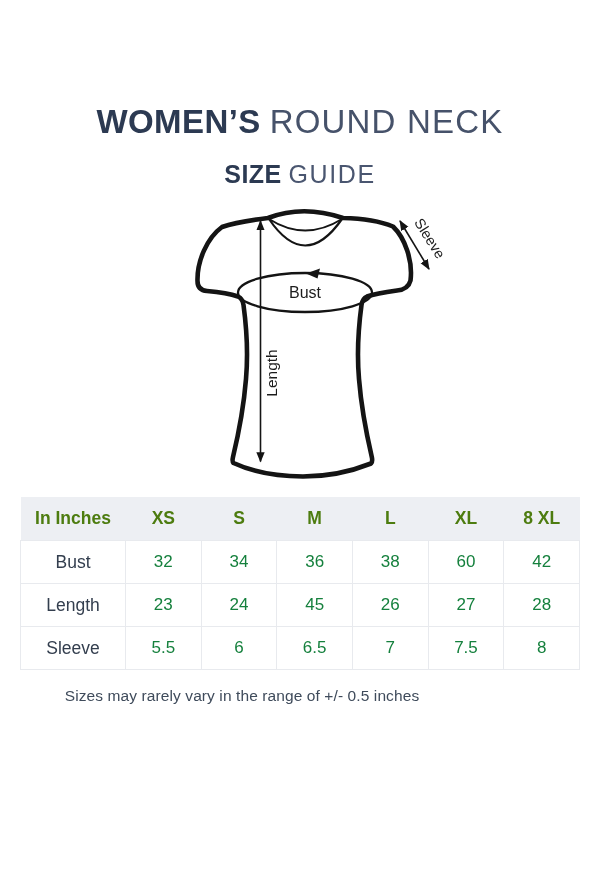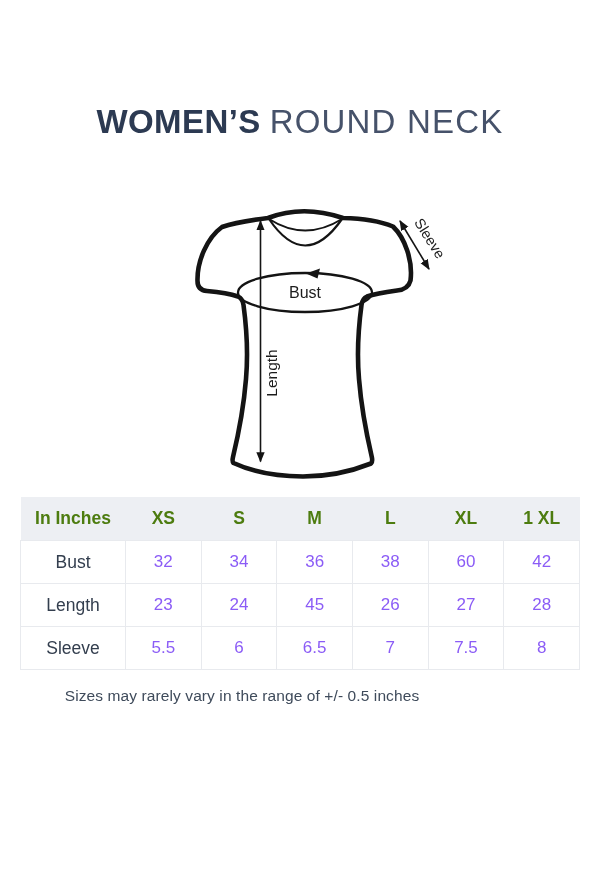--- a/index.html
+++ b/index.html
@@ -28,36 +28,37 @@
     position:absolute;top:497px;left:20px;width:560px;
     border-collapse:collapse;table-layout:fixed;
   }
   table.size col.c-label{width:105px;}
   table.size th{
     height:43px;background:#edeff3;border:none;
     font-size:17.5px;font-weight:700;color:#4d7c0f;text-align:center;padding:0;
   }
   table.size td{
     height:42px;background:#ffffff;border:1px solid #e8eaee;
-    font-size:17px;font-weight:400;color:#8b5cf6;text-align:center;padding:0;
+    font-size:17px;font-weight:400;color:#15803d;text-align:center;padding:0;
   }
   table.size td.row-label{font-size:17.5px;color:#333e4e;}
   
   .footnote{
     position:absolute;top:687px;left:0;width:484px;text-align:center;margin:0;
     font-size:15.5px;color:#3f4b5b;letter-spacing:.1px;
   }
 </style>
 </head>
 <body>
 
 <div class="page">
 
   <h1 class="title"><span class="bold">WOMEN’S</span><span class="light">ROUND NECK</span></h1>
 
+  <h2 class="subtitle"><span class="bold">SIZE</span><span class="light">GUIDE</span></h2>
 
   <svg class="diagram" width="600" height="300" viewBox="0 190 600 300">
     <defs>
       <marker id="arw" viewBox="0 0 10 10" refX="9" refY="5" markerWidth="6.5" markerHeight="6.5" orient="auto-start-reverse">
         <path d="M0,1 L10,5 L0,9 z" fill="#141414"></path>
       </marker>
     </defs>
 
     <path d="M 268,218
          C 251,220 233,223 222,227
@@ -105,21 +106,21 @@
         <col>
     </colgroup>
     <thead>
       <tr>
         <th>In Inches</th>
         <th>XS</th>
         <th>S</th>
         <th>M</th>
         <th>L</th>
         <th>XL</th>
-        <th>1 XL</th>
+        <th>8 XL</th>
       </tr>
     </thead>
     <tbody>
       <tr>
         <td class="row-label">Bust</td>
         <td>32</td>
         <td>34</td>
         <td>36</td>
         <td>38</td>
         <td>60</td>

